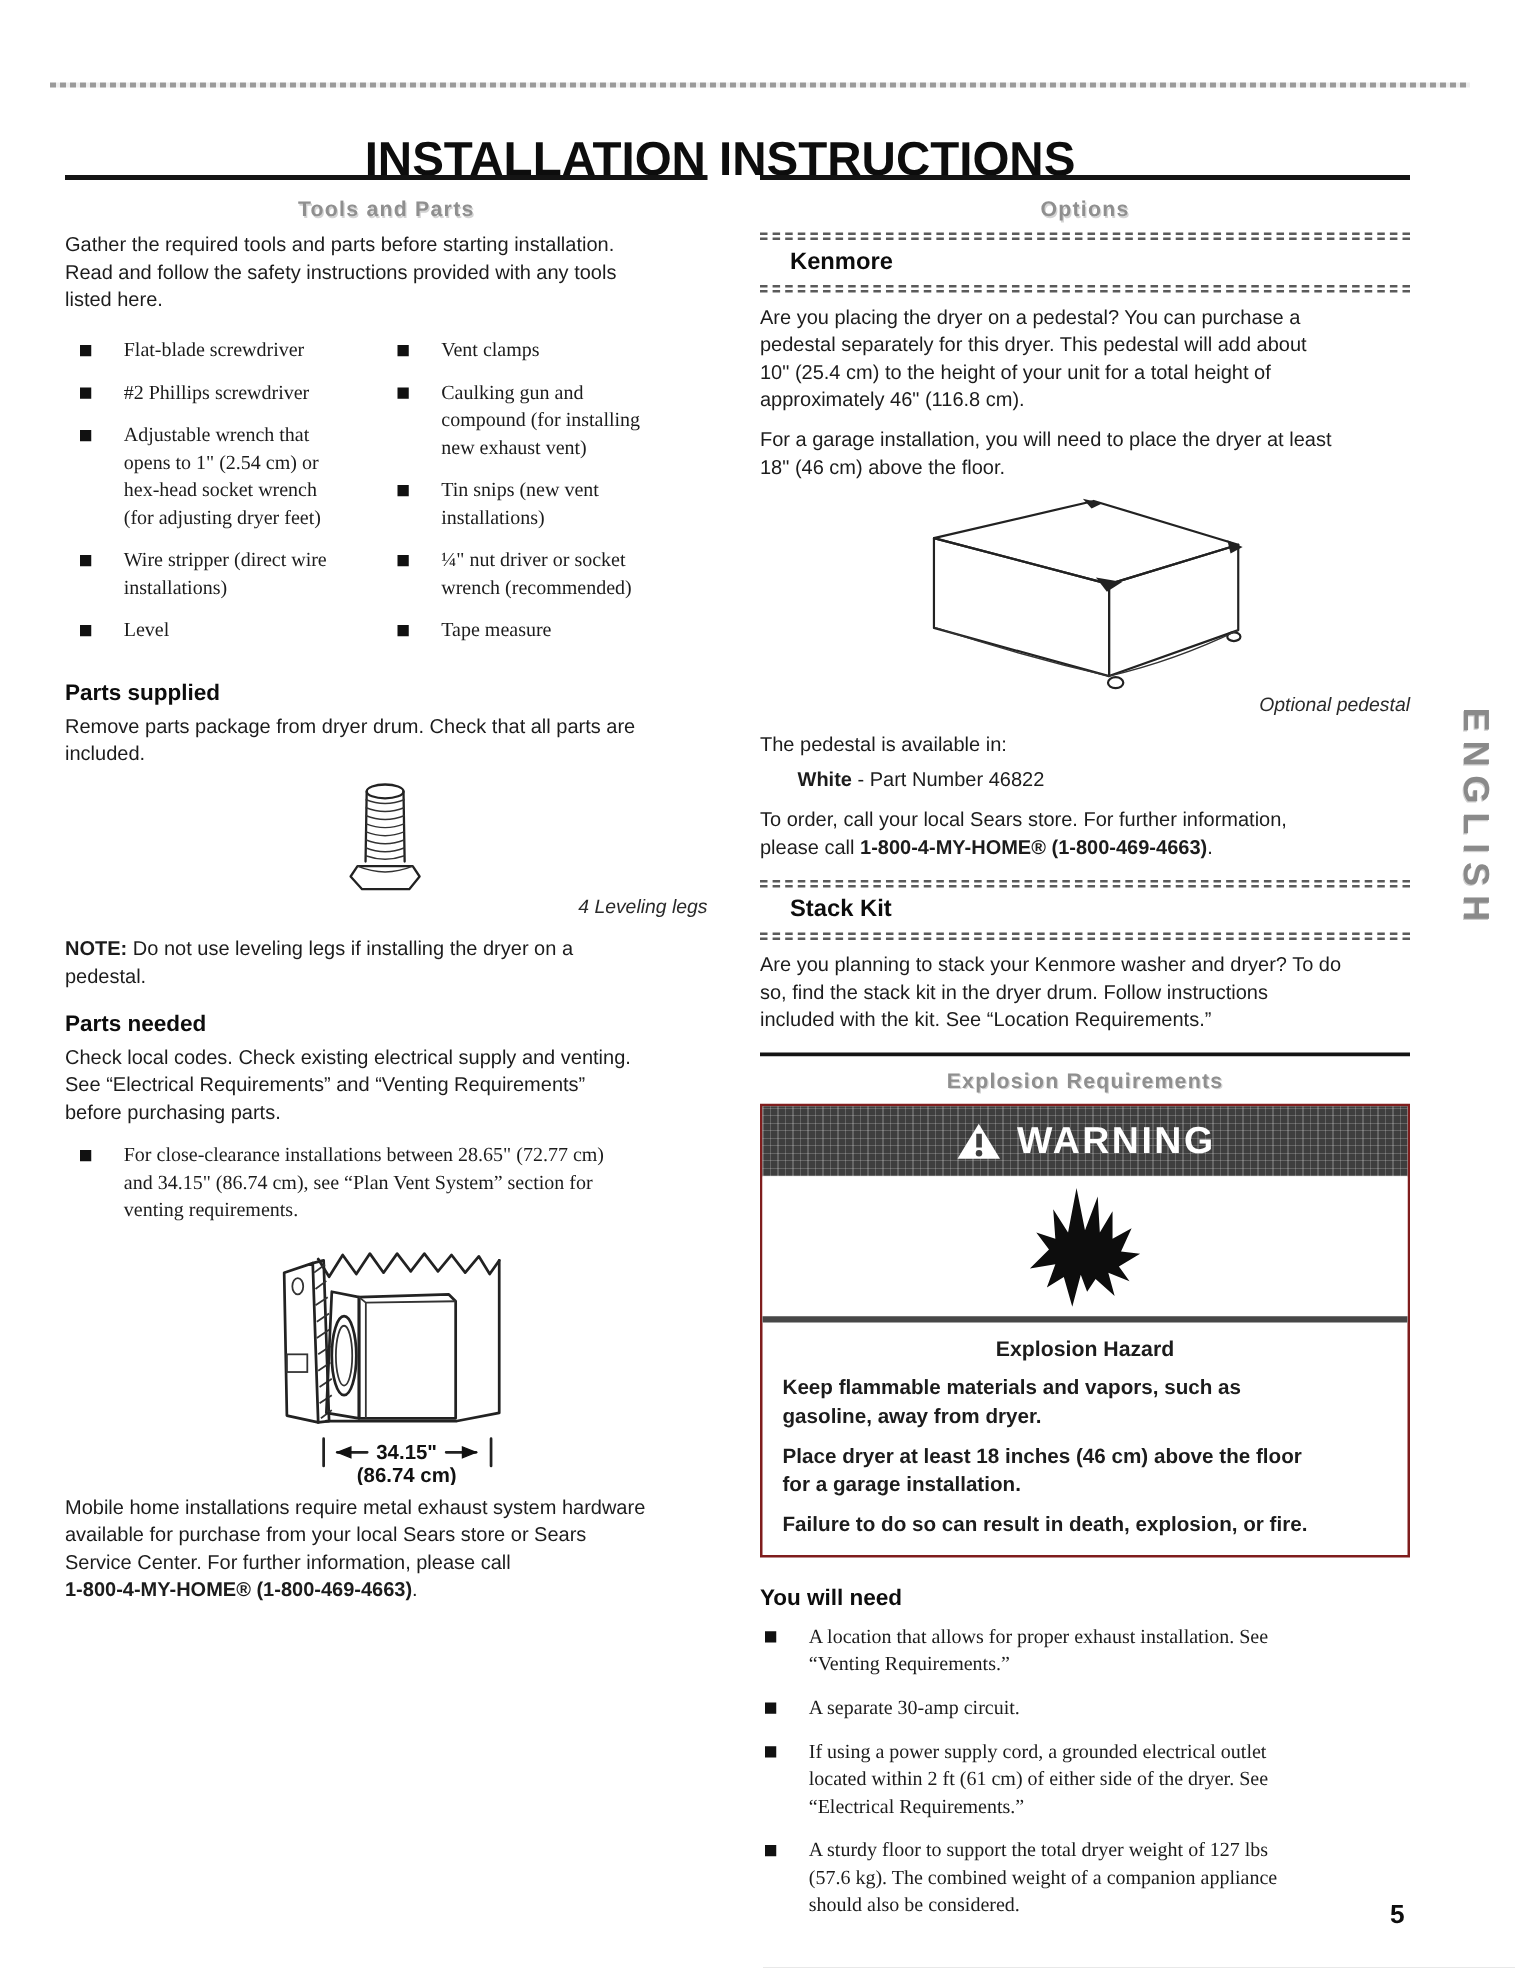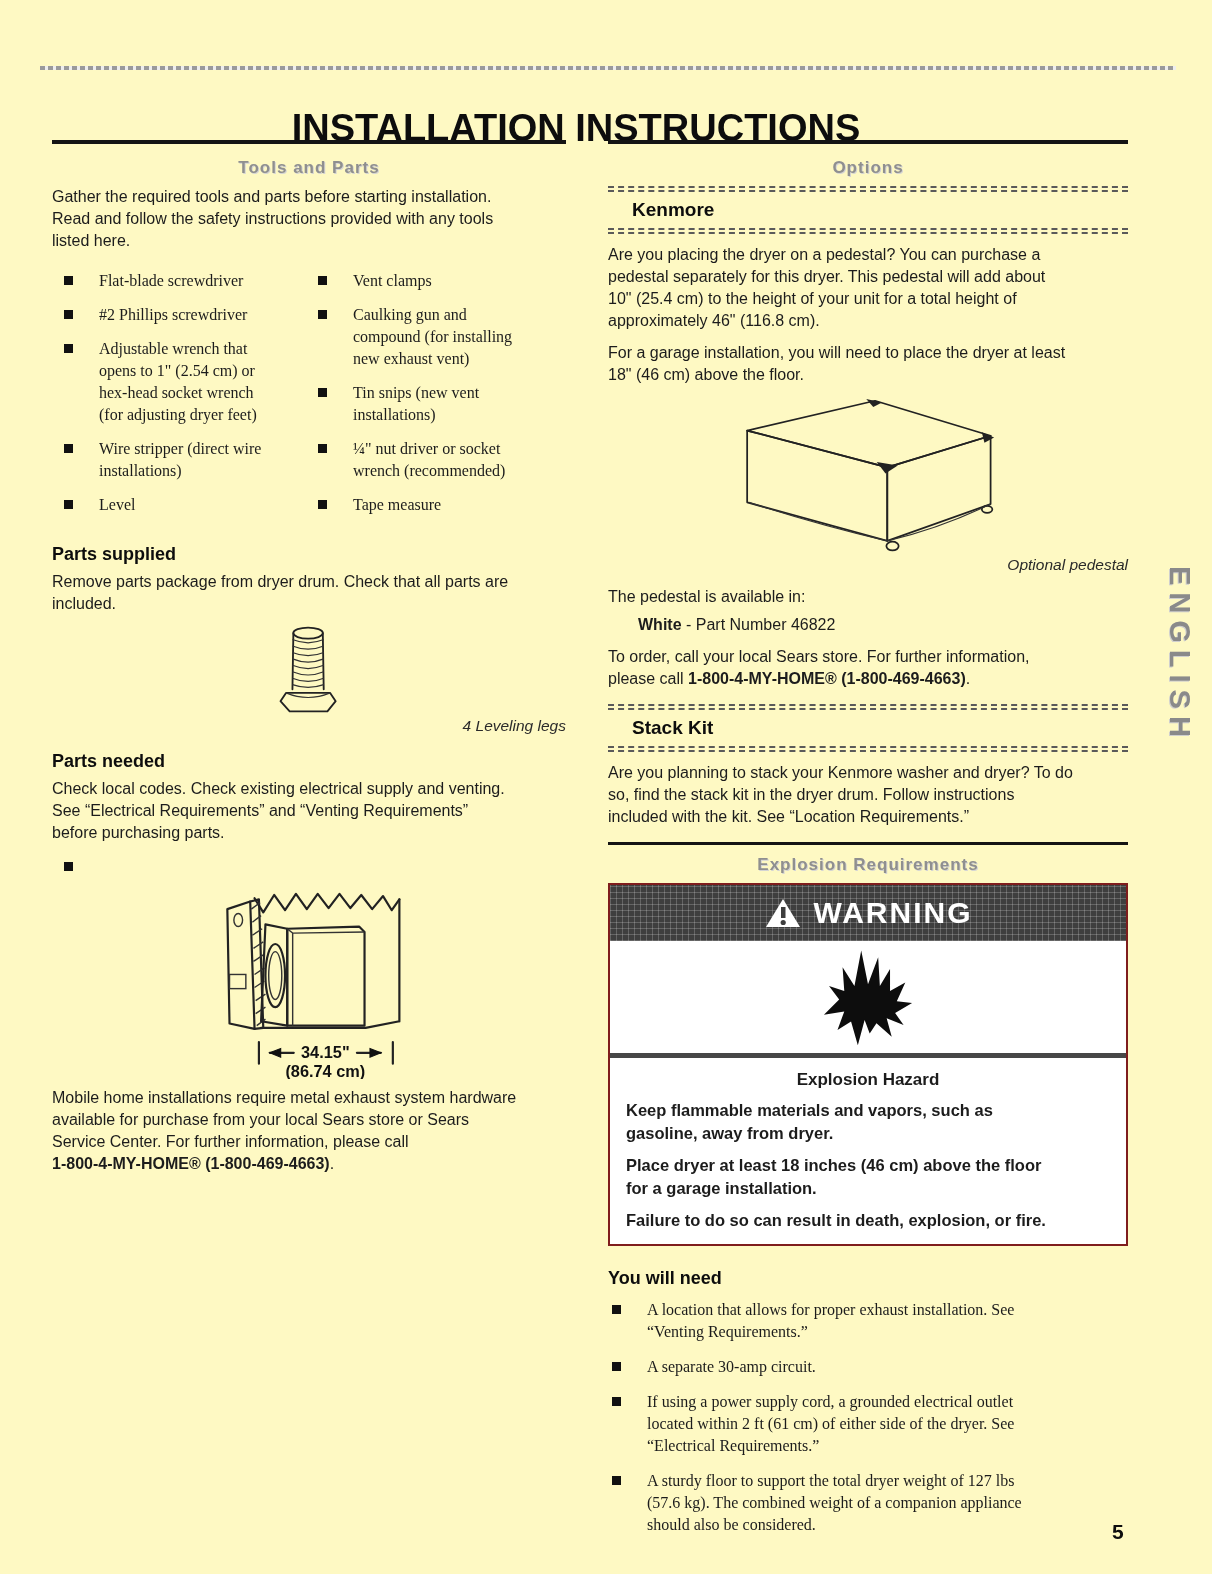--- a/index.html
+++ b/index.html
@@ -1,17 +1,17 @@
 <!DOCTYPE html>
 <html><head>
 <meta charset="utf-8">
 <style>
   html,body{margin:0;padding:0;background:#d8d8d8;}
   .page{
-    position:relative;width:1212px;height:1574px;margin:0 auto;background:#fef9c3;
+    position:relative;width:1212px;height:1574px;margin:0 auto;background:#ffffff;
     font-family:"Liberation Sans","DejaVu Sans",sans-serif;color:#1c1c1c;overflow:hidden;
   }
   .top-dashrule{position:absolute;left:40px;right:36px;top:66px;height:4px;
     background:repeating-linear-gradient(90deg,#9a9a9a 0 5px,#eeeeee 5px 8px);}
   .page-title{position:absolute;left:0;right:60px;top:82px;text-align:center;
     font-size:38px;font-weight:bold;letter-spacing:0px;color:#0d0d0d;}
   .col{position:absolute;top:140px;}
   .col-left{left:52px;width:514px;}
   .col-right{left:608px;width:520px;}
   .col-rule{border-top:4px solid #141414;height:0;}
@@ -133,28 +133,33 @@
       <svg width="76" height="92" viewBox="0 0 76 100">
         <ellipse cx="37" cy="11" rx="16" ry="6" class="ln"></ellipse>
         <path d="M21,11 L20,72 M53,11 L54,72" class="ln"></path>
         <path d="M20,18 q17,7 34,0 M20,25 q17,7 34,0 M20,32 q17,7 34,0 M20,39 q17,7 34,0 M20,46 q17,7 34,0 M20,53 q17,7 34,0 M20,60 q17,7 34,0 M20,67 q17,6 34,0" class="thin"></path>
         <path d="M13,76 L61,76 L67,85 L58,96 L17,96 L7,85 Z" class="ln"></path>
         <path d="M13,76 q24,10 48,0" class="thin"></path>
       </svg>
     </div>
     <div class="fig-caption">4 Leveling legs</div>
 
+    <p class="body note"><b>NOTE:</b><span> Do not use leveling legs if installing the dryer on a
+pedestal.</span></p>
 
     <div class="bold-head">Parts needed</div>
     <p class="body">Check local codes. Check existing electrical supply and venting.
 See “Electrical Requirements” and “Venting Requirements”
 before purchasing parts.</p>
 
     <div class="bullet-item" style="margin-top:12px;">
       <span class="sq"></span>
+      <span class="bullet-text">For close-clearance installations between 28.65" (72.77 cm)
+and 34.15" (86.74 cm), see “Plan Vent System” section for
+venting requirements.</span>
     </div>
 
     <div class="fig" style="margin-top:4px;">
       <svg width="232" height="196" viewBox="0 0 212 180">
 
         <path d="M56,14 L64,27 L74,11 L84,25 L94,10 L104,24 L114,10 L124,23 L134,10 L144,23 L154,11 L164,24 L174,12 L182,25 L189,15" class="ln"></path>
 
         <path d="M189,15 L189,127 M62,133 L158,133 L189,127" class="ln"></path>
 
         <path d="M31,24 L52,17 L56,134 L33,129 Z" class="ln"></path>

